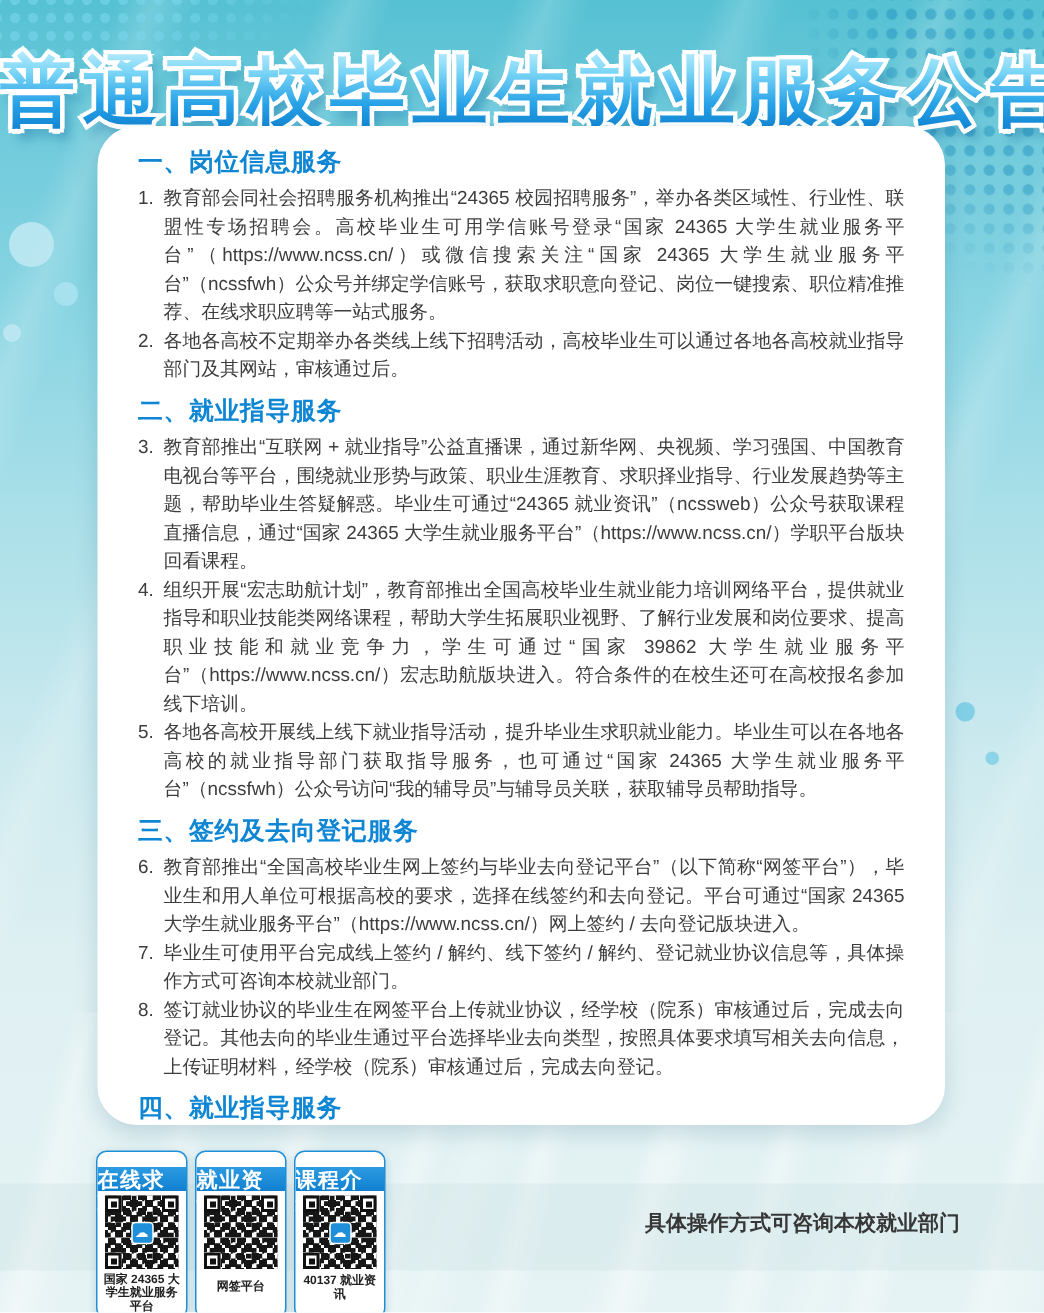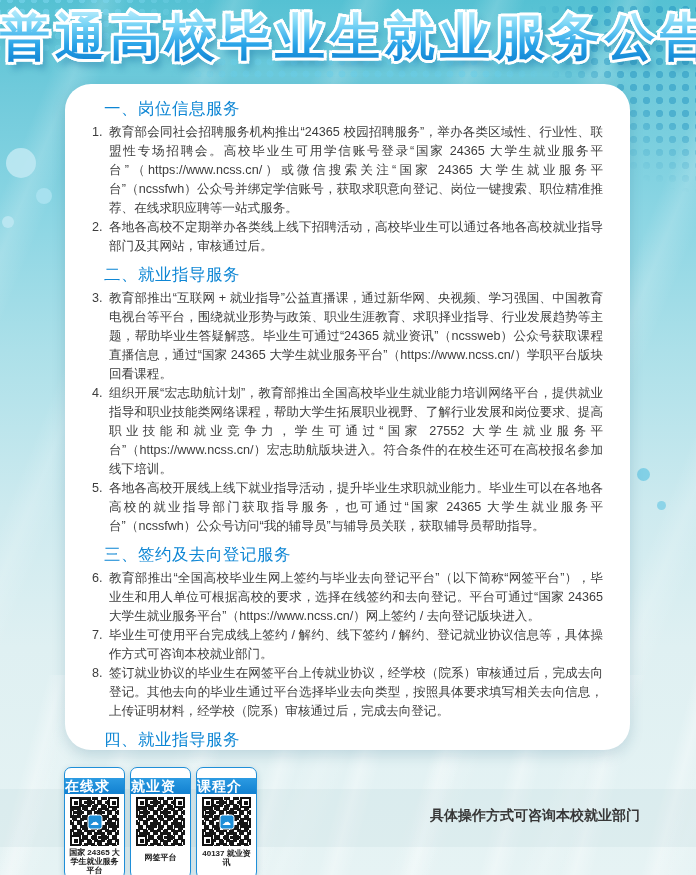--- a/index.html
+++ b/index.html
@@ -44,21 +44,21 @@
   .b5 { right:30px; top:501px; width:9px;  height:9px;  background:rgba(128,208,230,.85); }
   .waves {
     position:absolute; left:0; right:0; bottom:0; height:200px; pointer-events:none; opacity:.7;
     background:repeating-linear-gradient(105deg,rgba(255,255,255,0) 0 46px,rgba(255,255,255,.45) 60px,rgba(255,255,255,0) 78px);
   }
   .footer-band { position:absolute; left:0; right:0; top:789px; height:58px; background:rgba(175,205,210,.16); pointer-events:none; }
 
   
   .title-wrap { position:relative; height:80px; padding-top:7px; text-align:center; }
   .t {
-    font-size:50px; font-weight:bold; letter-spacing:5px; line-height:1.2; white-space:nowrap;
+    font-size:50px; font-weight:bold; letter-spacing:5px; line-height:1.2; white-space:nowrap;margin-top:24px;
   }
   .t-stroke {
     position:absolute; top:7px; left:0; right:0; color:#ffffff;
     -webkit-text-stroke:5px #ffffff;
     text-shadow:3px 0 #fff,-3px 0 #fff,0 3px #fff,0 -3px #fff,
                 2px 2px #fff,-2px 2px #fff,2px -2px #fff,-2px -2px #fff,
                 5px 7px 7px rgba(0,90,150,.42);
   }
   .t-fill {
     position:relative; color:#1091dc;
@@ -69,22 +69,22 @@
     .t-fill { color:transparent; }
   }
 
   
   .card {
     position:absolute; left:65px; top:84px; width:565px; height:666px;
     background:#ffffff; border-radius:26px; padding:14px 27px 0;
     box-shadow:0 5px 14px rgba(20,90,120,.18); overflow:hidden;
   }
   .sec {
-    color:#0e86d4; font-size:16.5px; line-height:21px; font-weight:normal;
-    margin:8px 12px 4px; letter-spacing:.5px;
+    color:#0e86d4; font-size:16.5px; line-height:21px; font-weight:bold;
+    margin:8px 0 4px; letter-spacing:.5px;
   }
   .sec.first { margin-top:0; }
   .item { display:flex; font-size:12.6px; line-height:19px; color:#3d3d3d; }
   .item .num { width:17px; flex:none; }
   .item .txt { flex:1; text-align:justify; }
 
   
   .qr-row { position:absolute; left:64px; top:767px; display:flex; gap:5px; }
   .qr-card {
     width:61px; background:#fff; border:1.5px solid #1f8fd8; border-radius:7px;
@@ -155,21 +155,21 @@
       <span class="txt">各地各高校不定期举办各类线上线下招聘活动，高校毕业生可以通过各地各高校就业指导部门及其网站，审核通过后。</span>
     </div>
 
     <div class="sec">二、就业指导服务</div>
     <div class="item">
       <span class="num">3.</span>
       <span class="txt">教育部推出“互联网 + 就业指导”公益直播课，通过新华网、央视频、学习强国、中国教育电视台等平台，围绕就业形势与政策、职业生涯教育、求职择业指导、行业发展趋势等主题，帮助毕业生答疑解惑。毕业生可通过“24365 就业资讯”（ncssweb）公众号获取课程直播信息，通过“国家 24365 大学生就业服务平台”（https://www.ncss.cn/）学职平台版块回看课程。</span>
     </div>
     <div class="item">
       <span class="num">4.</span>
-      <span class="txt">组织开展“宏志助航计划”，教育部推出全国高校毕业生就业能力培训网络平台，提供就业指导和职业技能类网络课程，帮助大学生拓展职业视野、了解行业发展和岗位要求、提高职业技能和就业竞争力，学生可通过“国家 27552 大学生就业服务平台”（https://www.ncss.cn/）宏志助航版块进入。符合条件的在校生还可在高校报名参加线下培训。</span>
+      <span class="txt">组织开展“宏志助航计划”，教育部推出全国高校毕业生就业能力培训网络平台，提供就业指导和职业技能类网络课程，帮助大学生拓展职业视野、了解行业发展和岗位要求、提高职业技能和就业竞争力，学生可通过“国家 39862 大学生就业服务平台”（https://www.ncss.cn/）宏志助航版块进入。符合条件的在校生还可在高校报名参加线下培训。</span>
     </div>
     <div class="item">
       <span class="num">5.</span>
       <span class="txt">各地各高校开展线上线下就业指导活动，提升毕业生求职就业能力。毕业生可以在各地各高校的就业指导部门获取指导服务，也可通过“国家 24365 大学生就业服务平台”（ncssfwh）公众号访问“我的辅导员”与辅导员关联，获取辅导员帮助指导。</span>
     </div>
 
     <div class="sec">三、签约及去向登记服务</div>
     <div class="item">
       <span class="num">6.</span>
       <span class="txt">教育部推出“全国高校毕业生网上签约与毕业去向登记平台”（以下简称“网签平台”），毕业生和用人单位可根据高校的要求，选择在线签约和去向登记。平台可通过“国家 24365 大学生就业服务平台”（https://www.ncss.cn/）网上签约 / 去向登记版块进入。</span>

